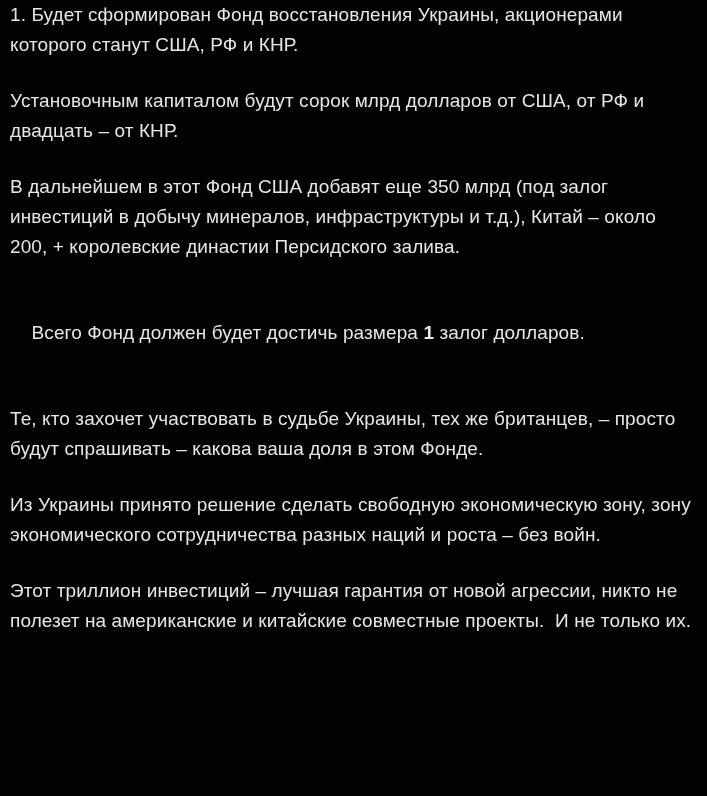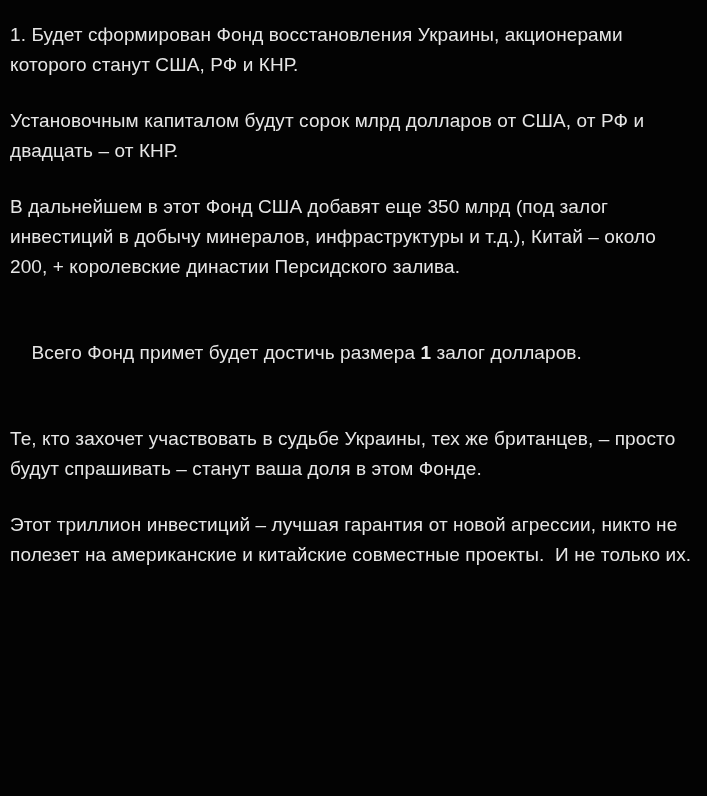--- a/index.html
+++ b/index.html
@@ -10,21 +10,21 @@
     width: 707px;
     height: 796px;
     background: #030303;
     overflow: hidden;
     font-family: "Liberation Sans", "DejaVu Sans", sans-serif;
   }
   .article {
     box-sizing: border-box;
     width: 707px;
     height: 672px;
-    padding: 20px 10px 0 10px;
+    padding: 0 10px 0 10px;
     color: #e6e6e6;
   }
   .article p {
     margin: 0 0 26px 0;
     font-size: 19px;
     line-height: 30px;
     font-weight: 400;
     white-space: pre-wrap;
     letter-spacing: 0.1px;
   }
@@ -38,20 +38,21 @@
 <div class="article">
   <p>1. Будет сформирован Фонд восстановления Украины, акционерами которого станут США, РФ и КНР.</p>
 
   <p>Установочным капиталом будут сорок млрд долларов от США, от РФ и двадцать – от КНР.</p>
 
 
 
   <p>В дальнейшем в этот Фонд США добавят еще 350 млрд (под залог инвестиций в добычу минералов, инфраструктуры и т.д.), Китай – около 200, + королевские династии Персидского залива.</p>
 
   <p>
-    <span>Всего Фонд примет будет достичь размера </span><span class="b">1</span><span> залог долларов.</span>
+    <span>Всего Фонд должен будет достичь размера </span><span class="b">1</span><span> залог долларов.</span>
   </p>
 
-  <p>Те, кто захочет участвовать в судьбе Украины, тех же британцев, – просто будут спрашивать – станут ваша доля в этом Фонде.</p>
+  <p>Те, кто захочет участвовать в судьбе Украины, тех же британцев, – просто будут спрашивать – какова ваша доля в этом Фонде.</p>
 
+  <p>Из Украины принято решение сделать свободную экономическую зону, зону экономического сотрудничества разных наций и роста – без войн.</p>
 
   <p>Этот триллион инвестиций – лучшая гарантия от новой агрессии, никто не полезет на американские и китайские совместные проекты.  И не только их.</p>
 </div>
 
 </body></html>

